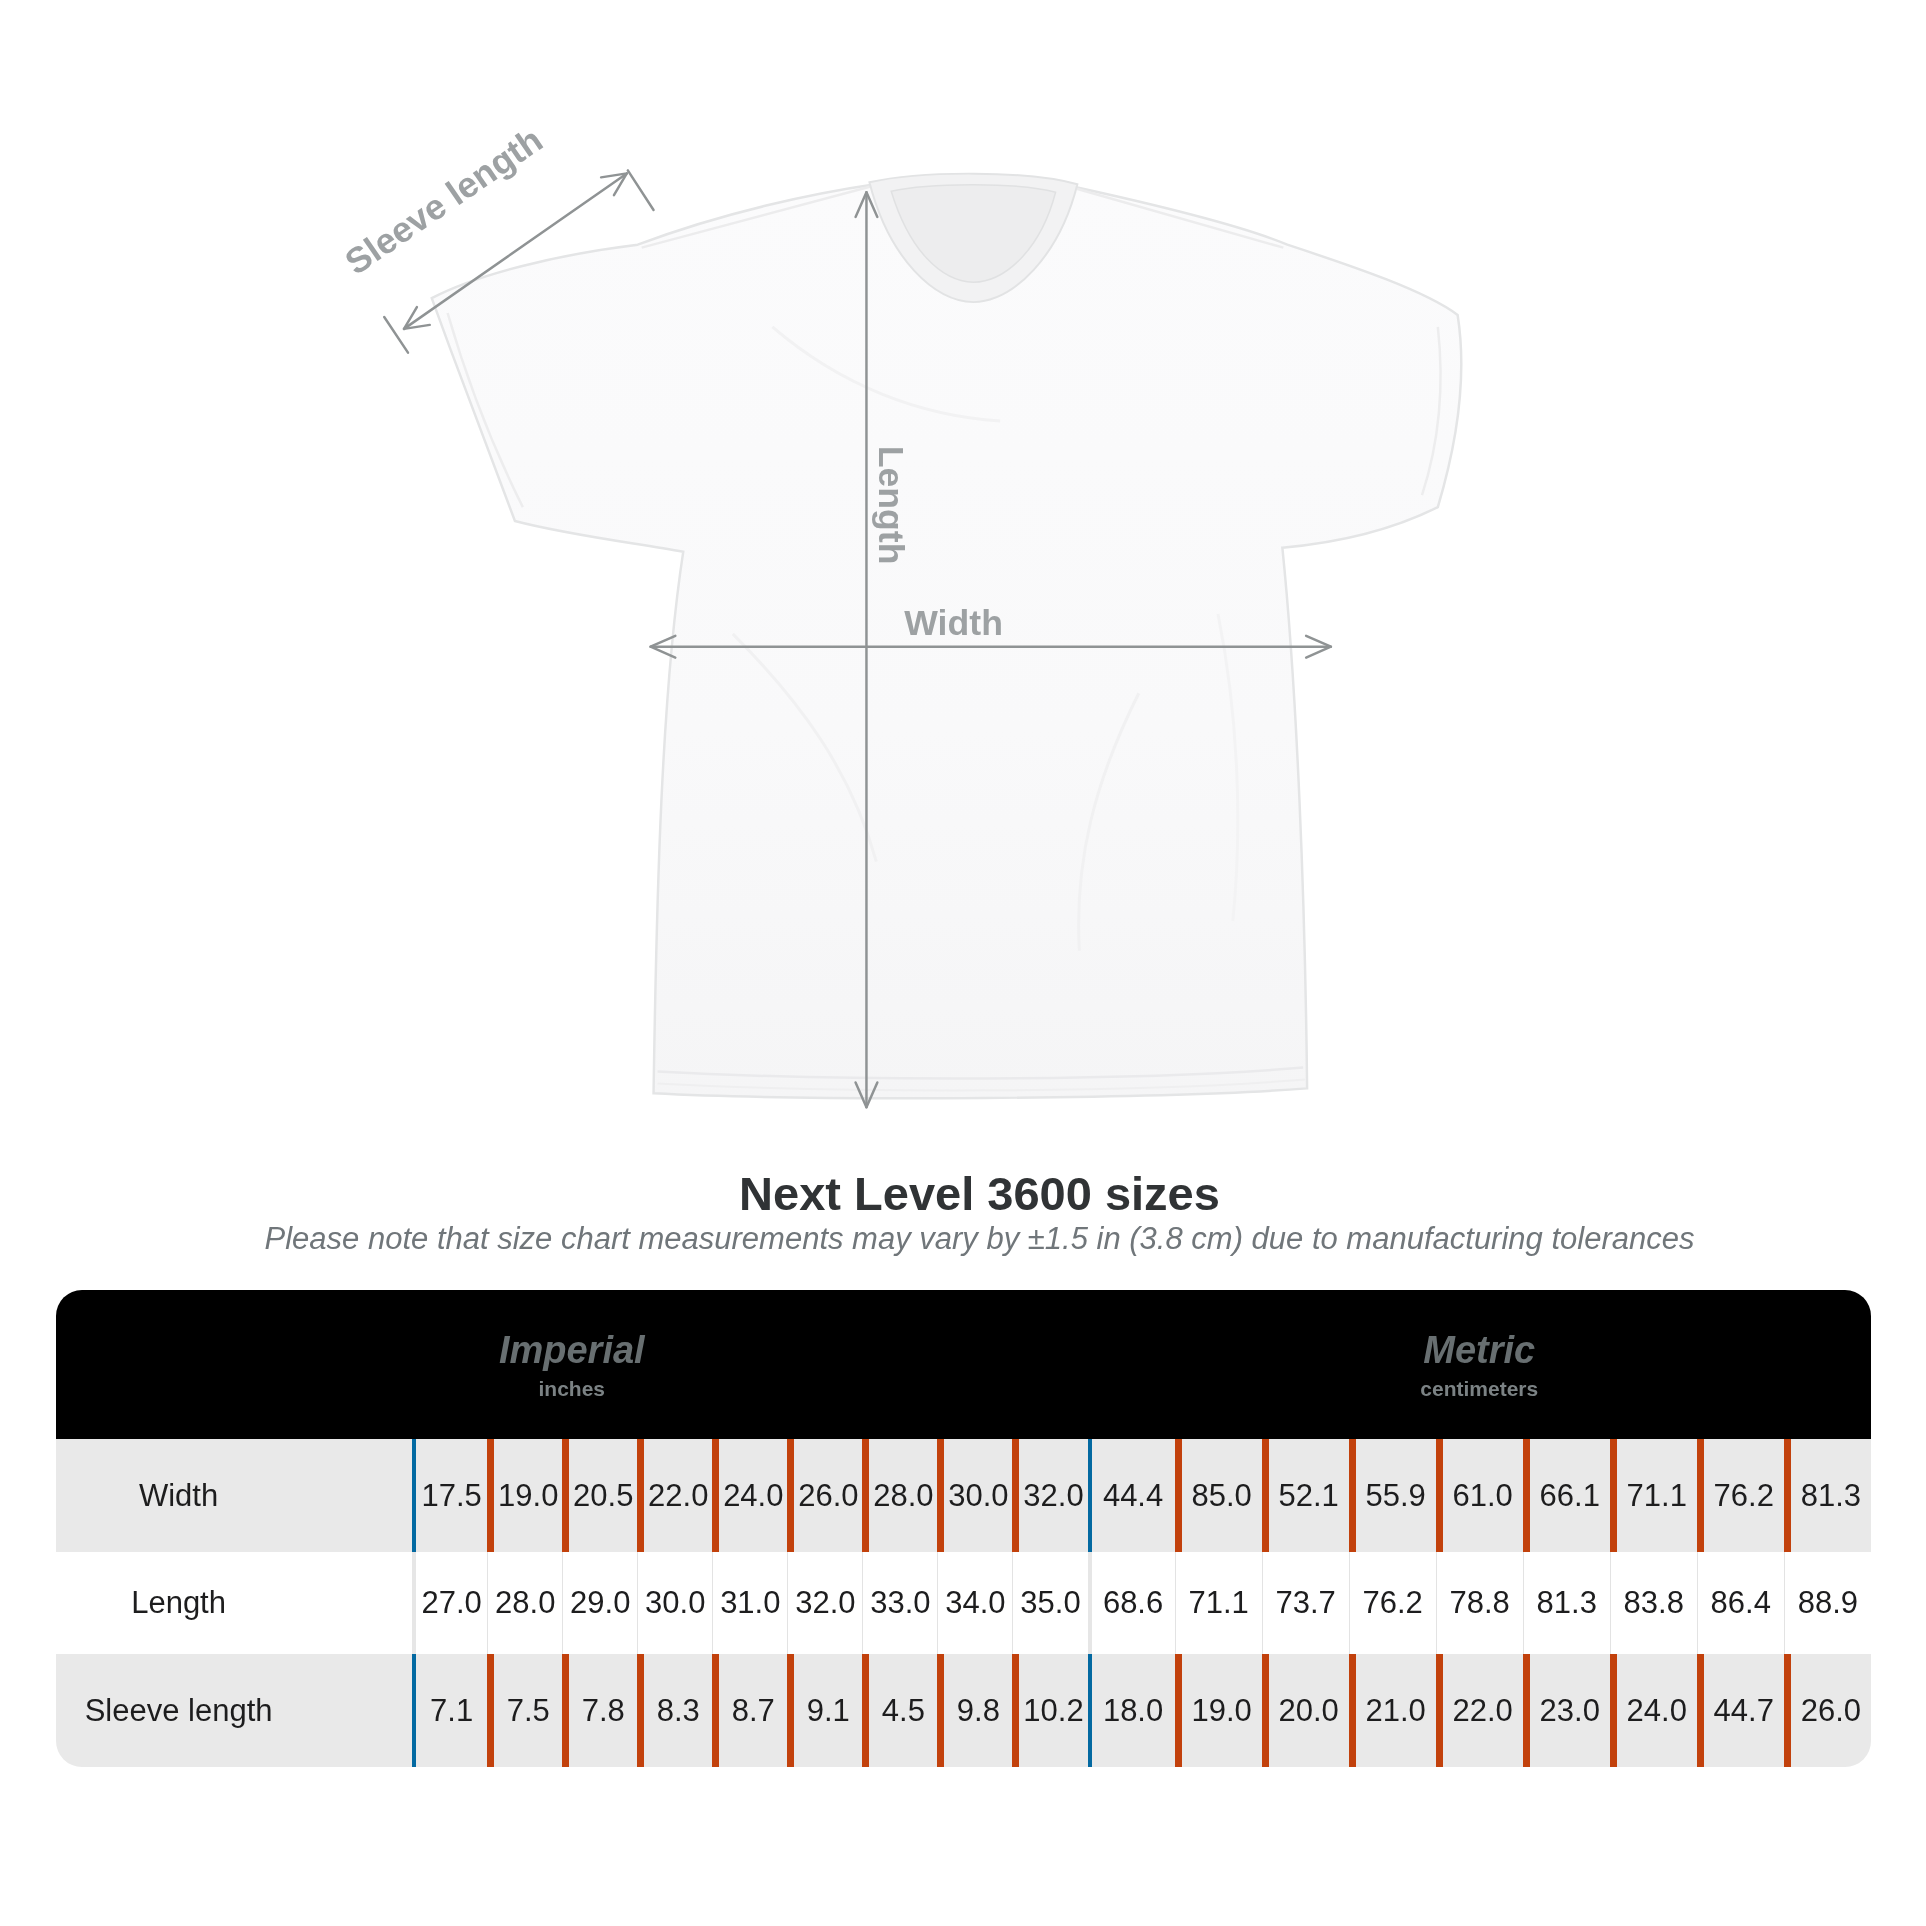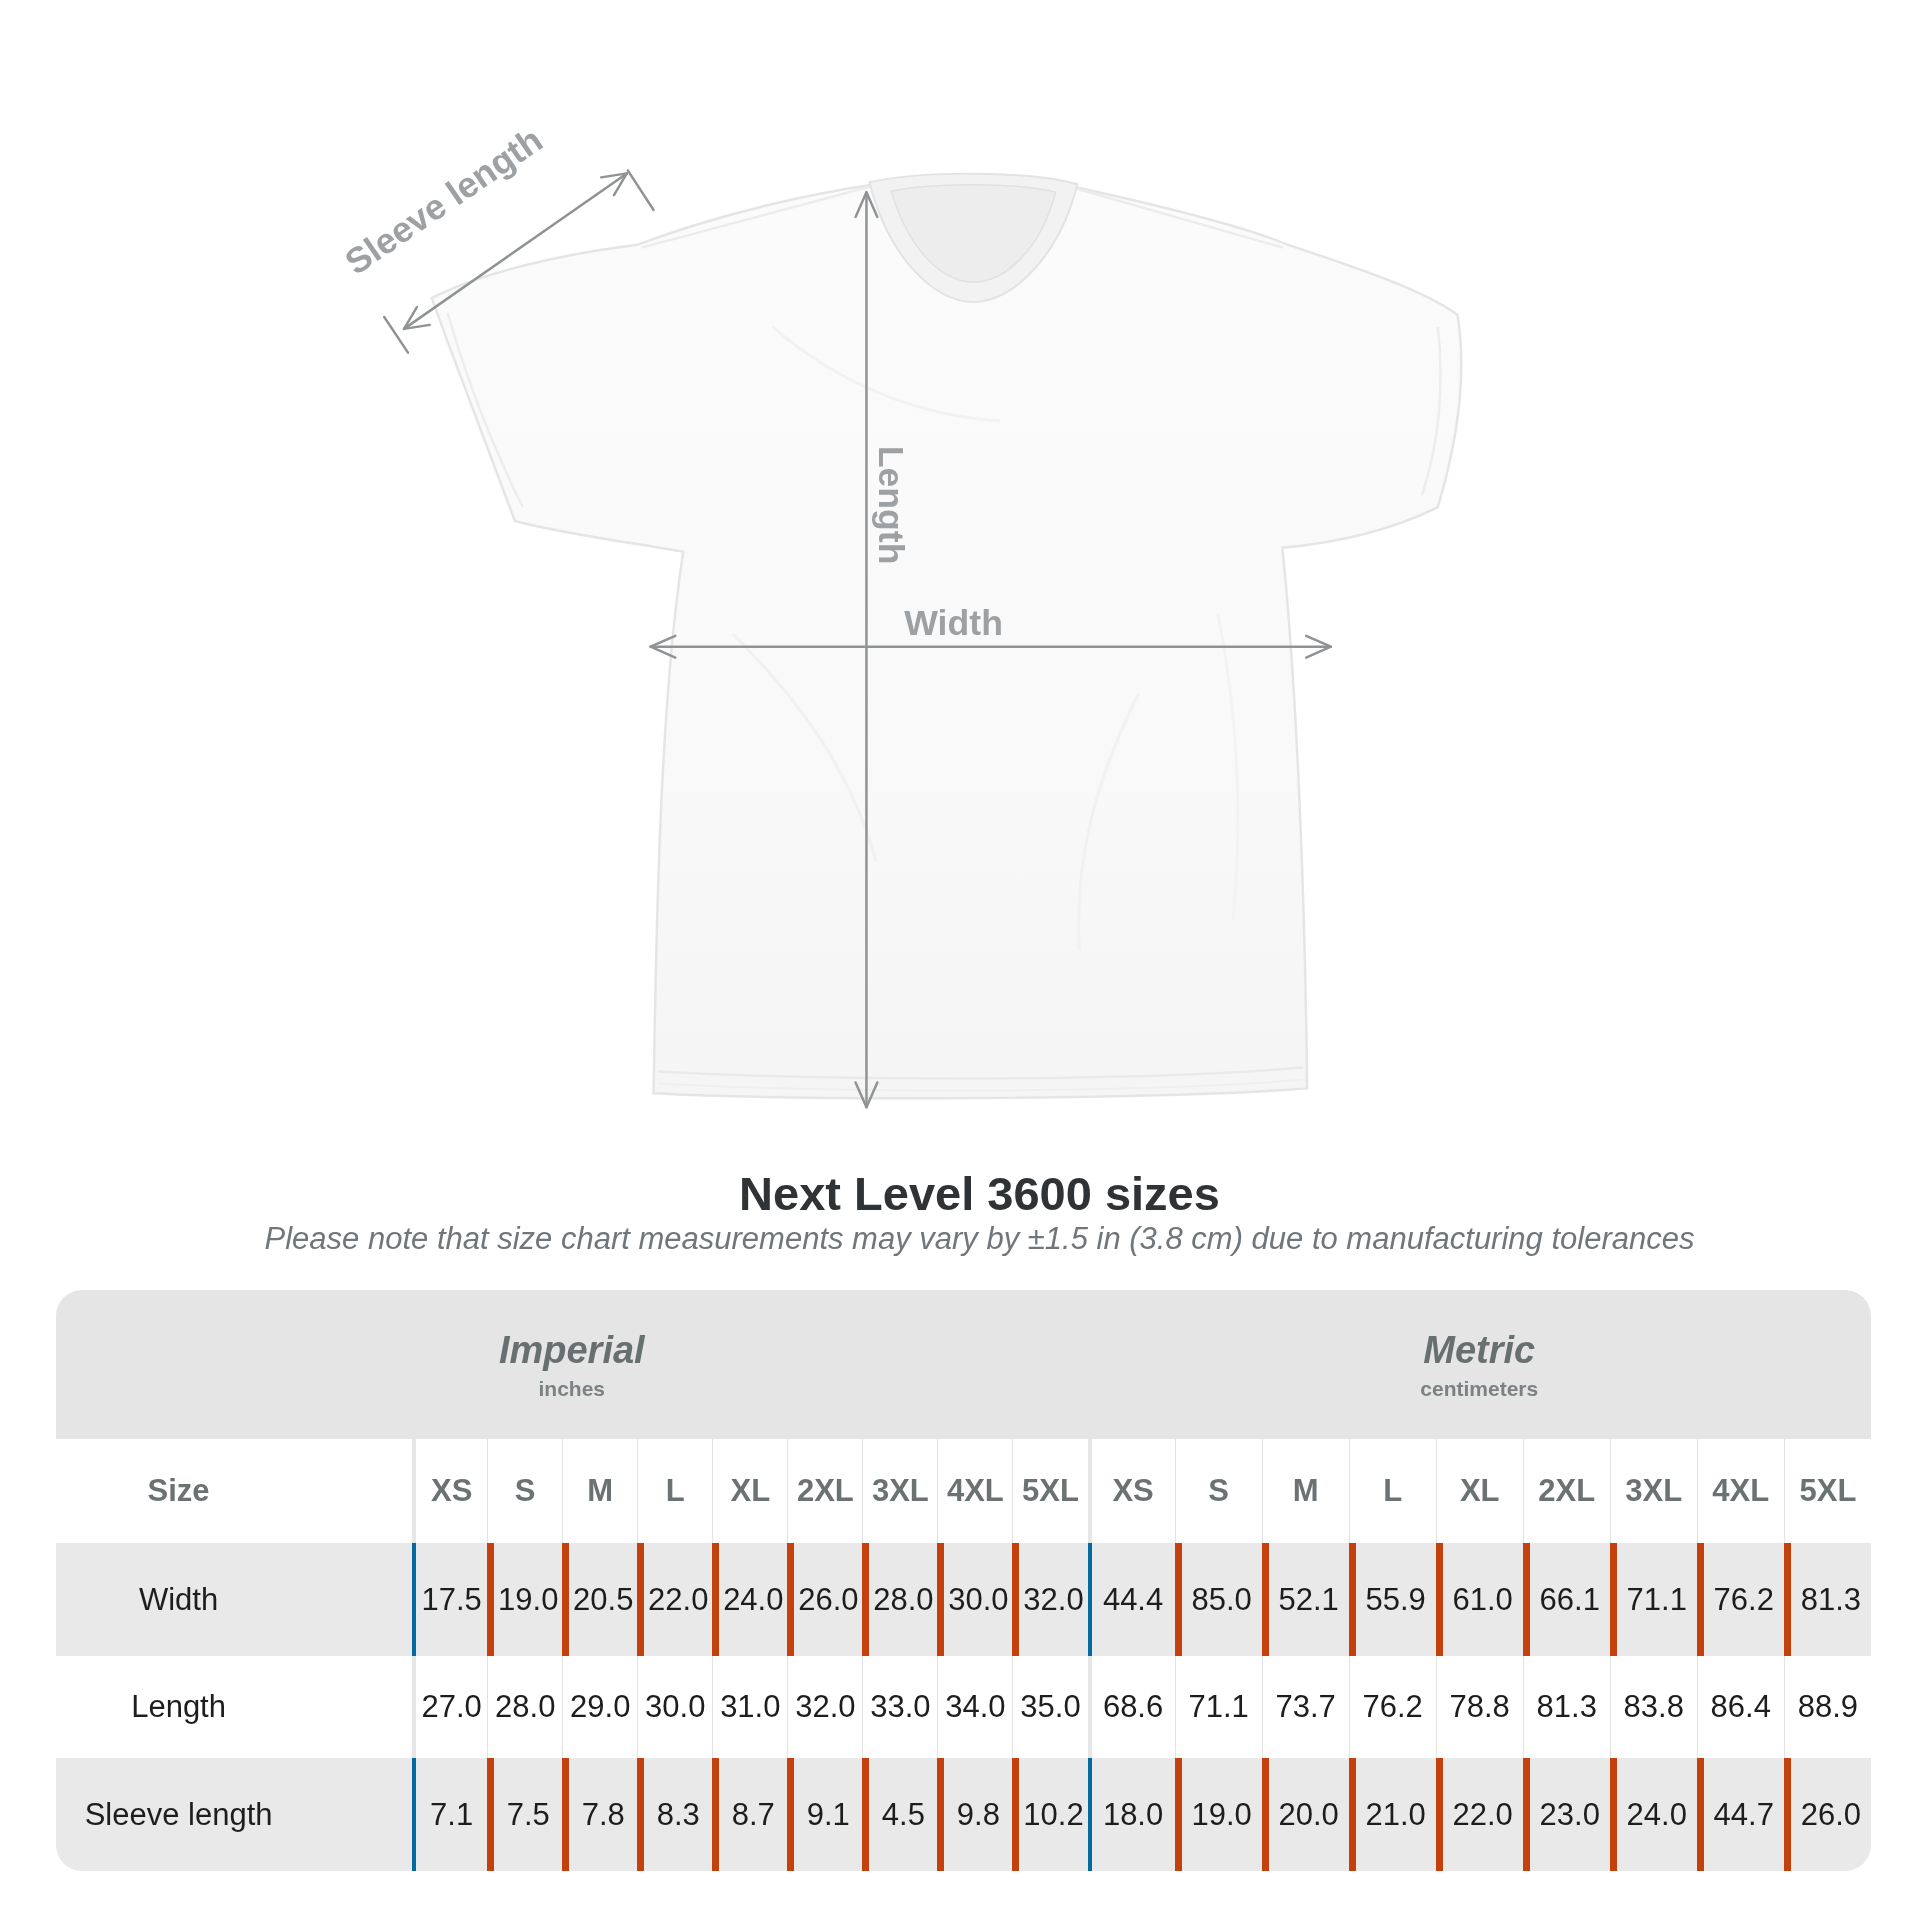--- a/index.html
+++ b/index.html
@@ -6,21 +6,21 @@
   .stage{position:relative;width:1927px;height:1927px;background:#ffffff;overflow:hidden;
          font-family:"Liberation Sans",sans-serif;}
   svg text{font-family:"Liberation Sans",sans-serif;}
 
   .title-block{position:absolute;left:16px;top:1166px;width:1927px;text-align:center;}
   .page-title{font-size:47px;font-weight:700;color:#303335;letter-spacing:0px;}
   .page-subtitle{font-size:31px;font-style:italic;color:#70767a;}
 
   table.size-table{position:absolute;left:56px;top:1290px;width:1815px;
                    border-collapse:separate;border-spacing:0;table-layout:fixed;}
-  .size-table thead th{height:149px;background:#e5e5e5;vertical-align:middle;text-align:center;padding:0;}
+  .size-table thead th{height:149px;background:#000000;vertical-align:middle;text-align:center;padding:0;}
   .size-table th.imp{border-top-left-radius:26px;}
   .size-table th.met{border-top-right-radius:26px;}
   .gname{font-size:38px;font-weight:700;font-style:italic;color:#686f71;}
   .gunit{font-size:21px;color:#7b8284;margin-top:5px;}
 
   .size-table tbody th,.size-table tbody td{
       text-align:center;vertical-align:middle;padding:0;
       font-size:31px;color:#1d1d1e;font-weight:400;}
   tr.r-size{height:104px;background:#ffffff;}
   tr.r-size th{font-weight:700;color:#6b7273;}
@@ -146,41 +146,20 @@
           <div class="gname">Imperial</div>
           <div class="gunit">inches</div>
         </th>
         <th class="met" colspan="9">
           <div class="gname">Metric</div>
           <div class="gunit">centimeters</div>
         </th>
       </tr>
     </thead>
     <tbody id="tbody">
-        <tr class="r-size">
-          <th class="lbl">Size</th>
-          <th class="c gs">XS</th>
-          <th class="c">S</th>
-          <th class="c">M</th>
-          <th class="c">L</th>
-          <th class="c">XL</th>
-          <th class="c">2XL</th>
-          <th class="c">3XL</th>
-          <th class="c">4XL</th>
-          <th class="c">5XL</th>
-          <th class="c gs">XS</th>
-          <th class="c">S</th>
-          <th class="c">M</th>
-          <th class="c">L</th>
-          <th class="c">XL</th>
-          <th class="c">2XL</th>
-          <th class="c">3XL</th>
-          <th class="c">4XL</th>
-          <th class="c">5XL</th>
-        </tr>
         <tr class="r-gray">
           <td class="lbl">Width</td>
           <td class="c gs">17.5</td>
           <td class="c">19.0</td>
           <td class="c">20.5</td>
           <td class="c">22.0</td>
           <td class="c">24.0</td>
           <td class="c">26.0</td>
           <td class="c">28.0</td>
           <td class="c">30.0</td>

